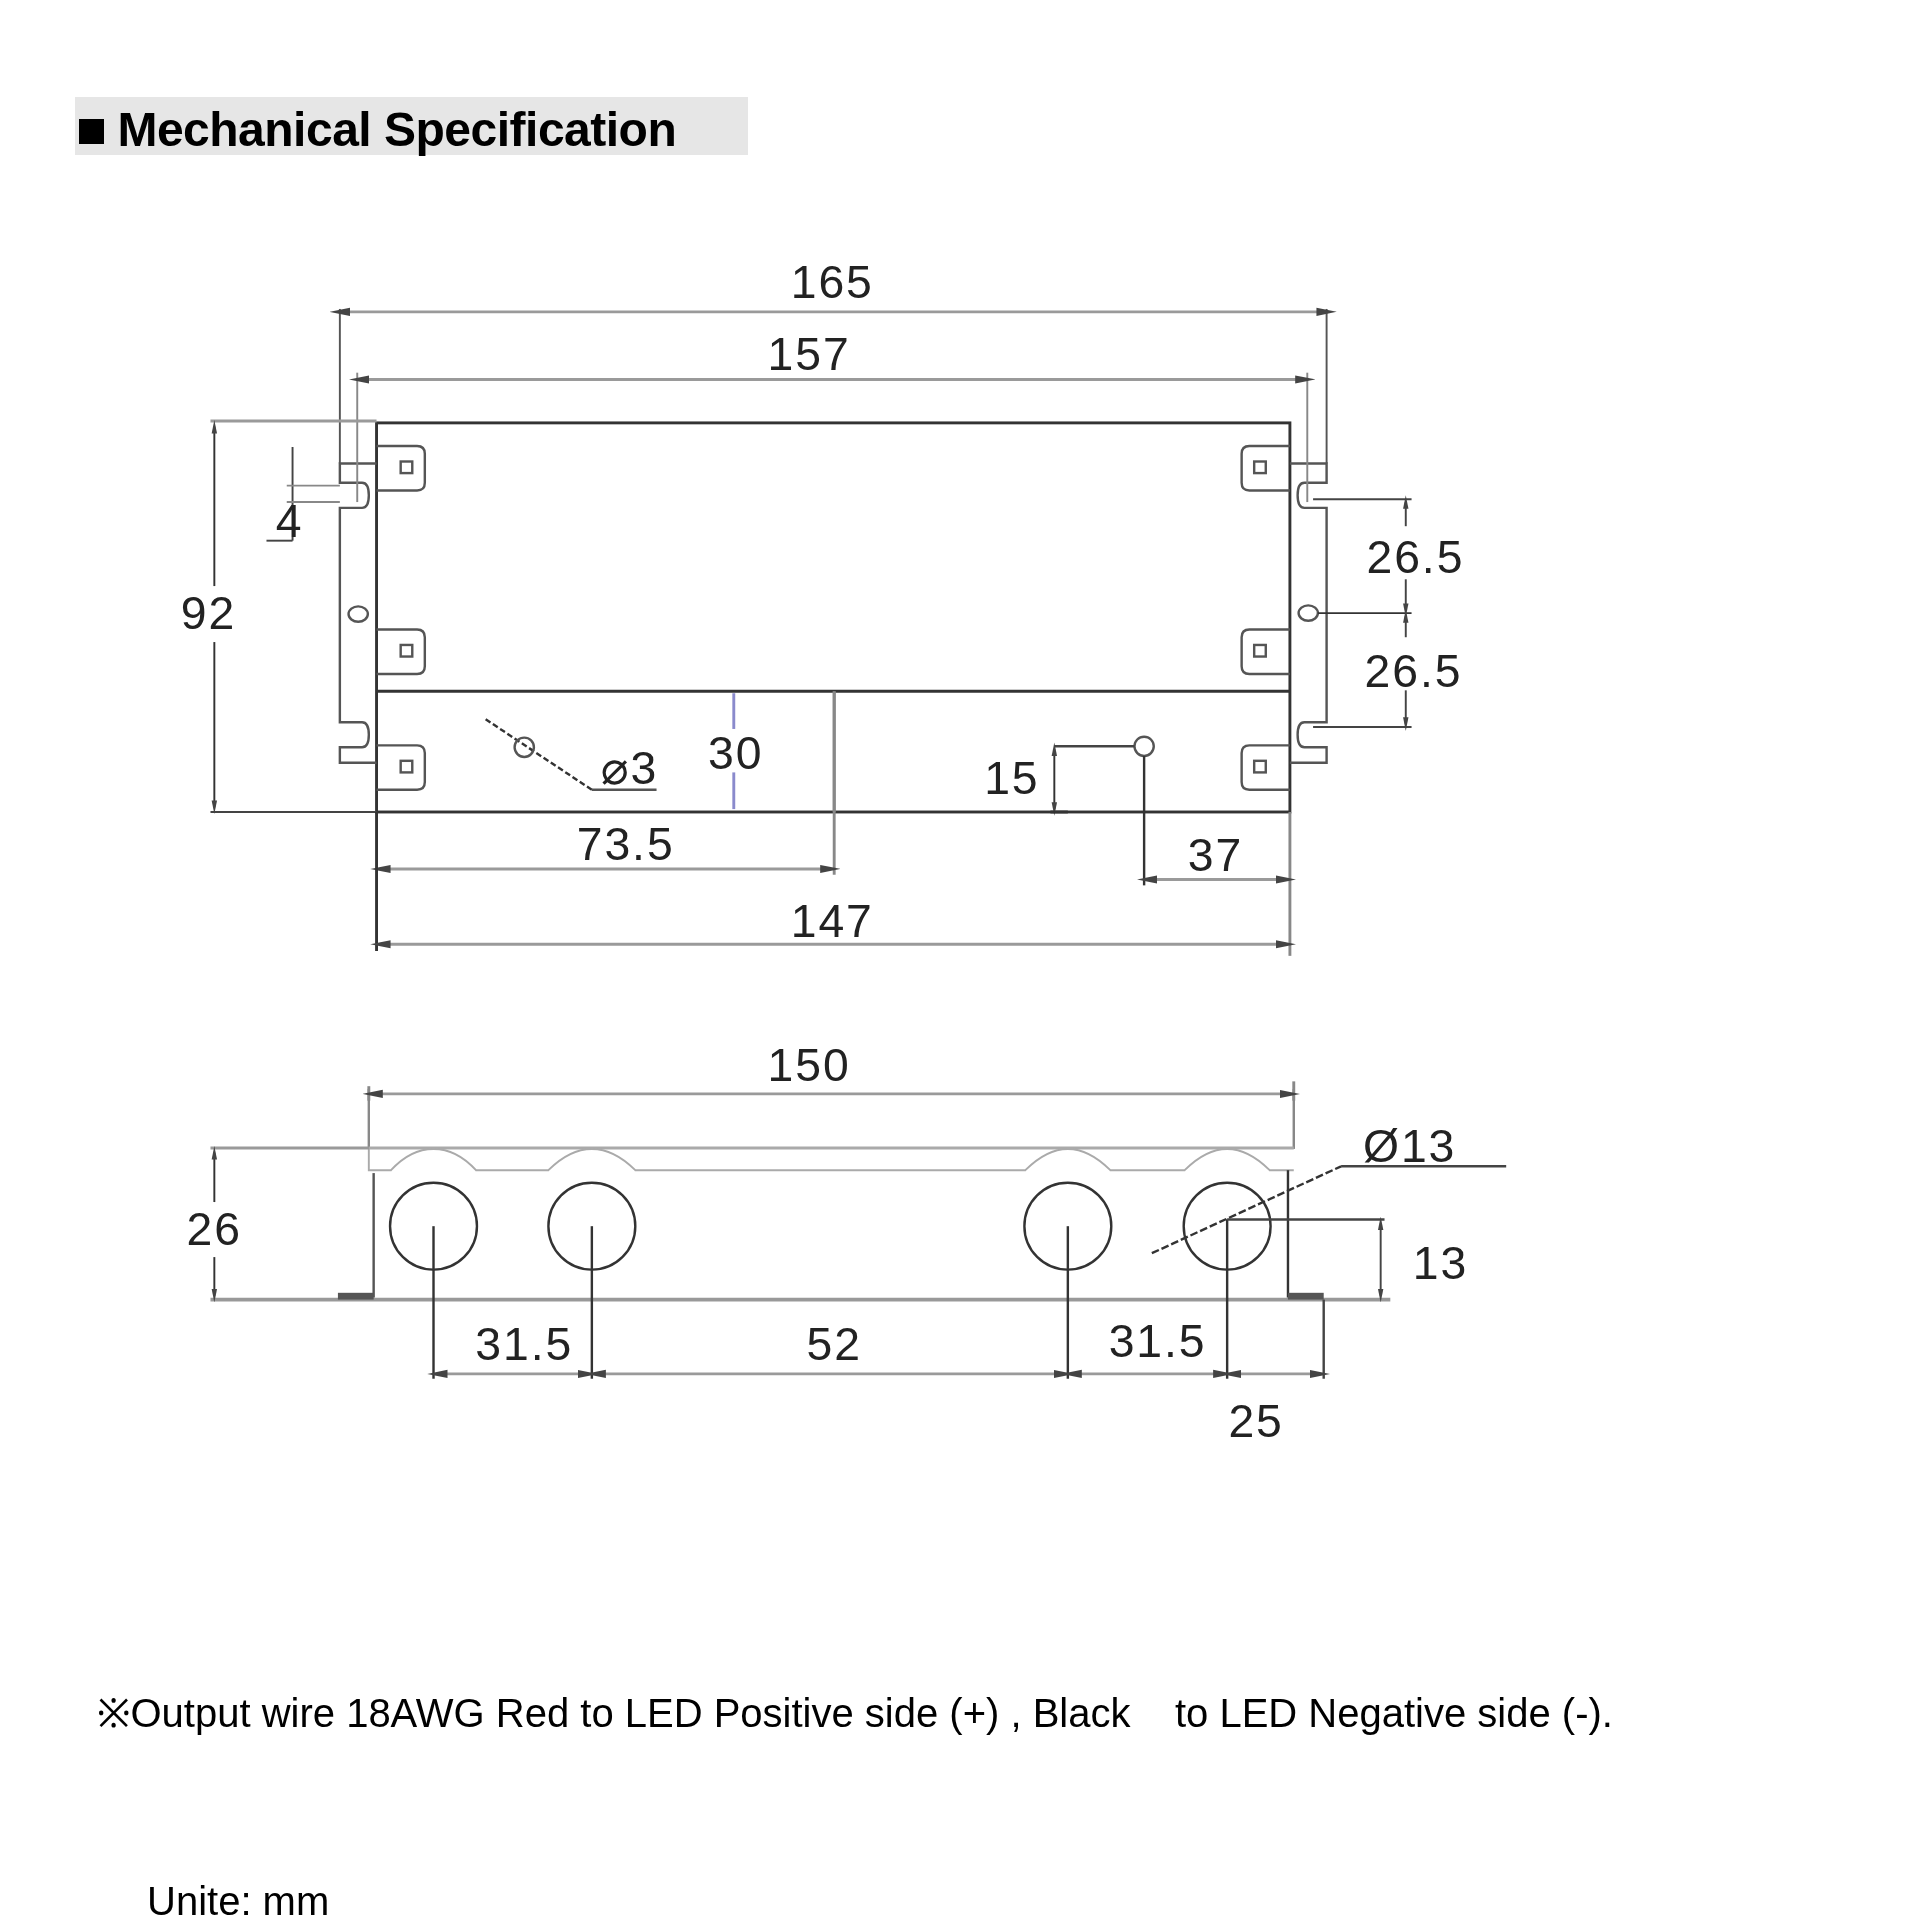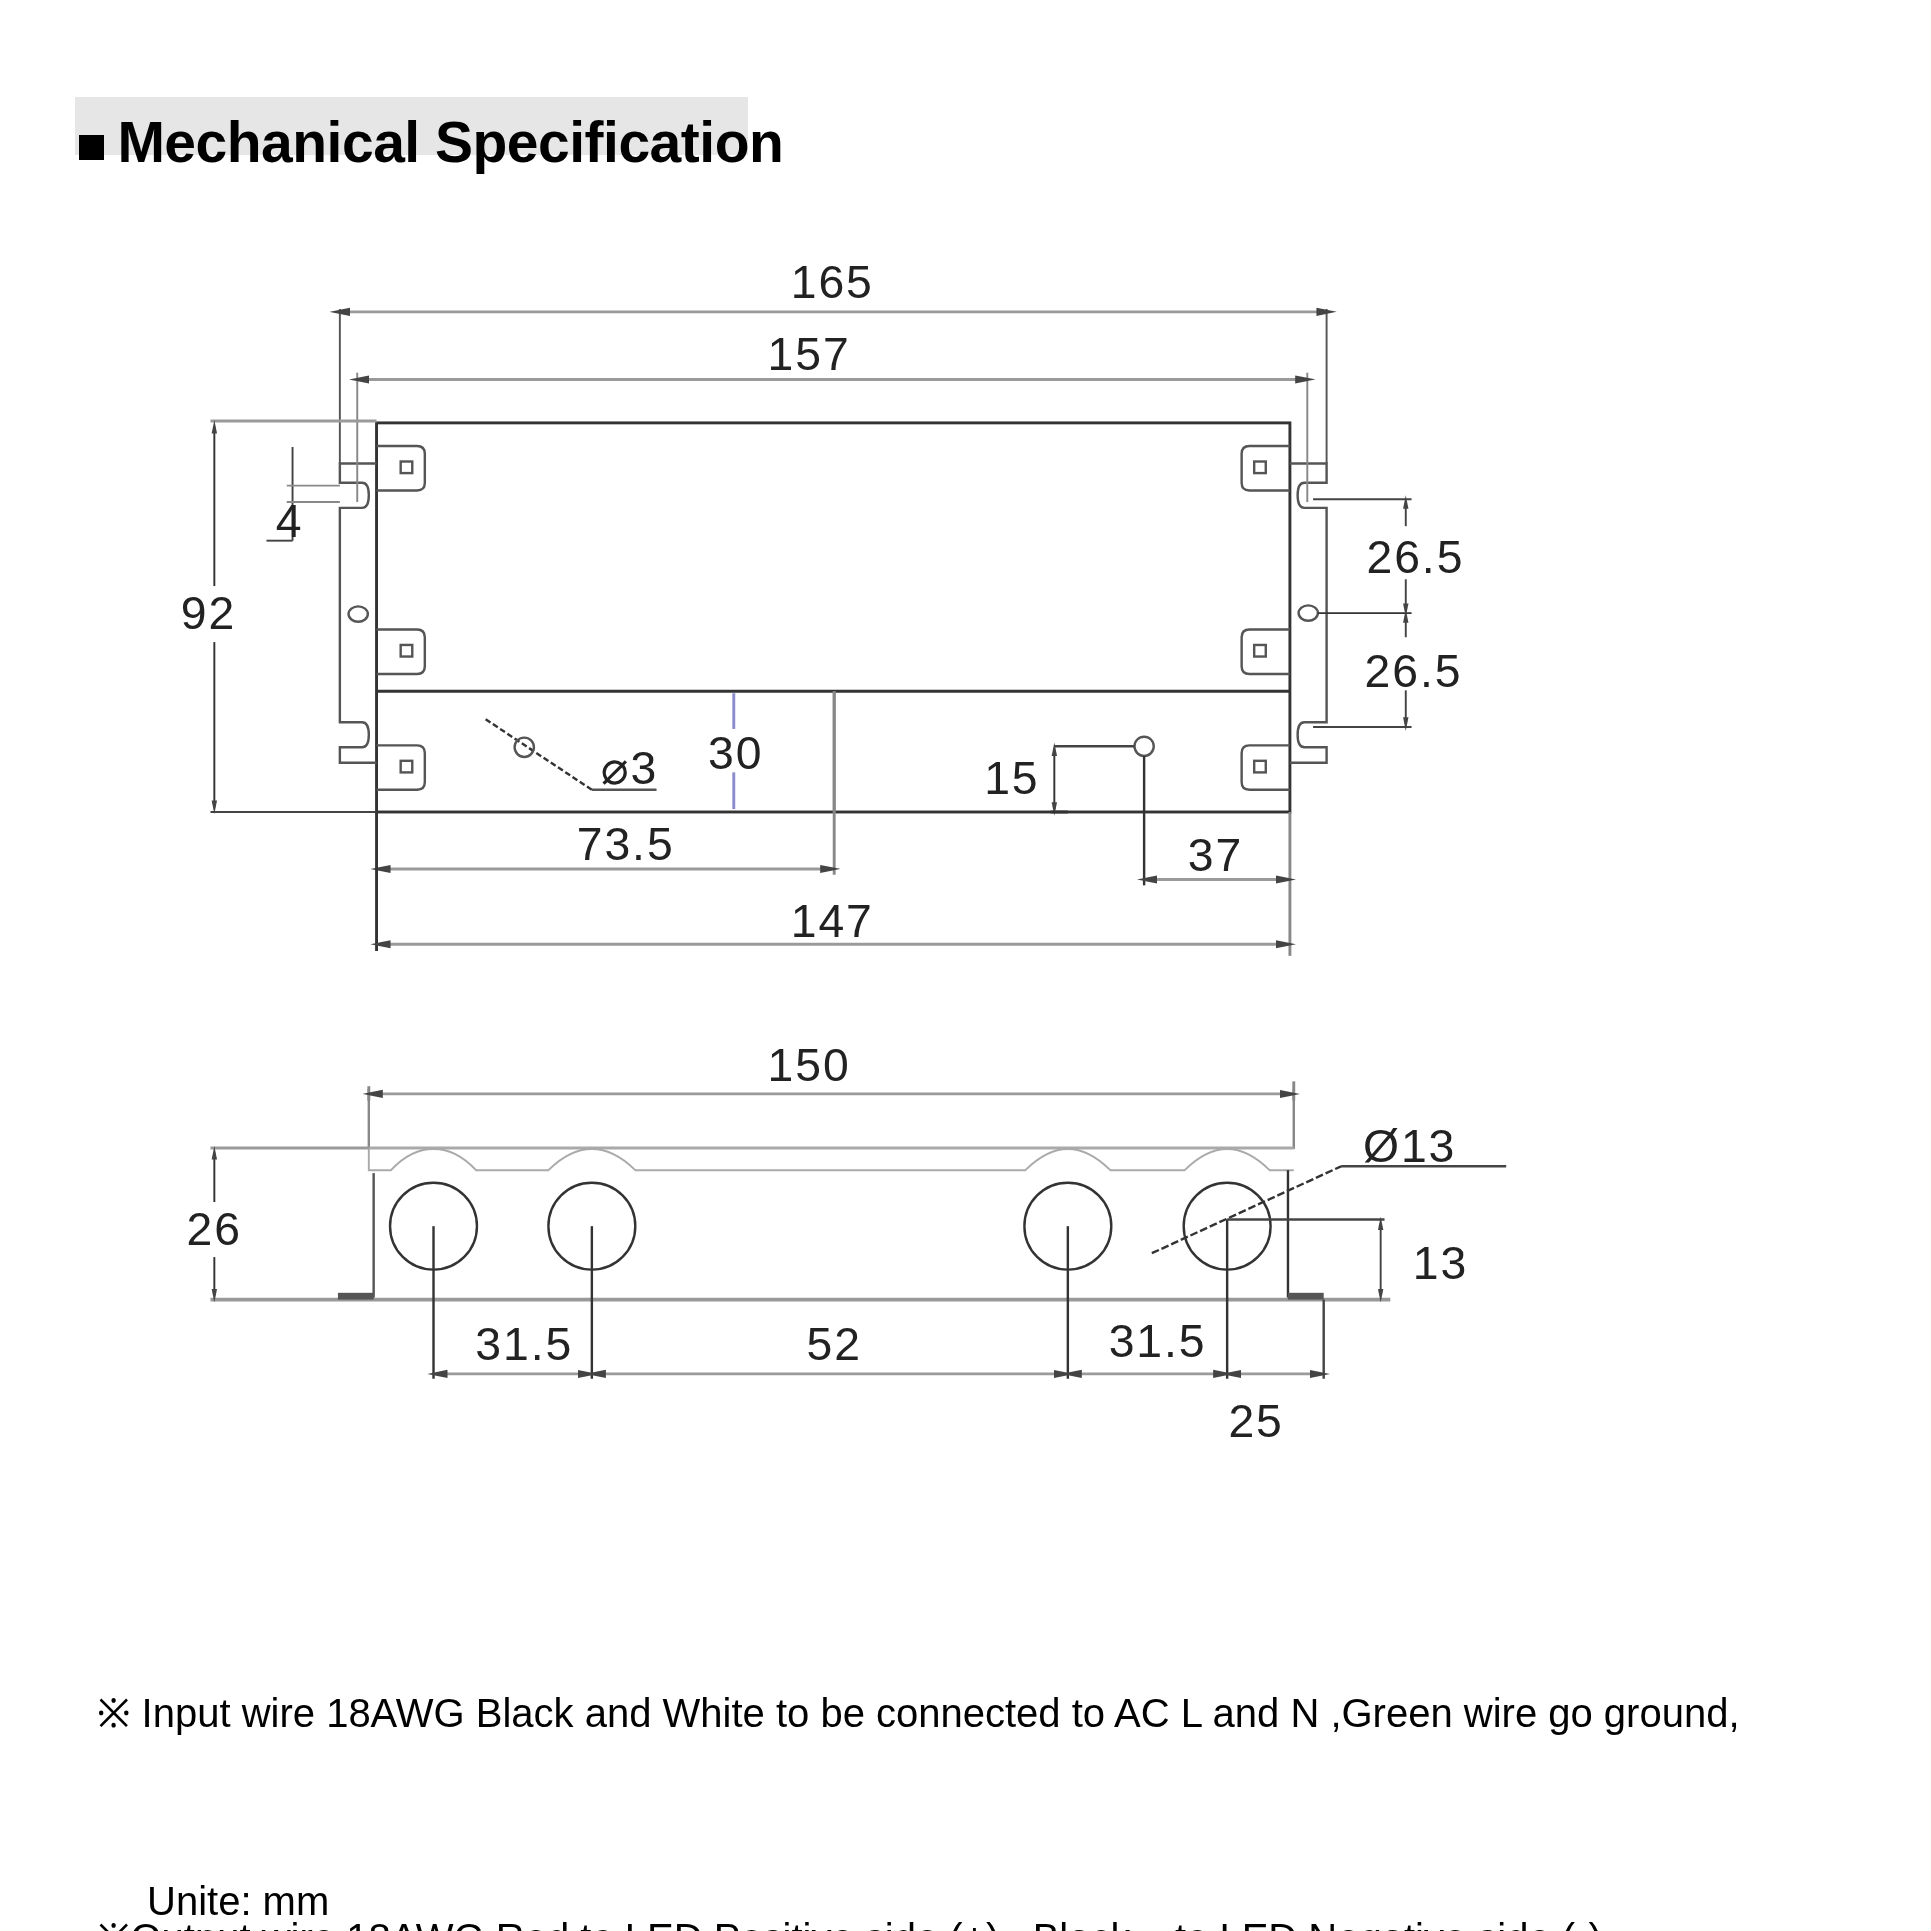--- a/index.html
+++ b/index.html
@@ -1,18 +1,18 @@
 <!DOCTYPE html>
 <html><head>
 <meta charset="utf-8">
 <style>
   html, body { margin: 0; padding: 0; background: #ffffff; }
   body { width: 1931px; height: 1931px; position: relative; overflow: hidden; font-family: "Liberation Sans", sans-serif; color: #000; }
   .title-bar { position: absolute; left: 75px; top: 97px; width: 673px; height: 58px; background: #e6e6e6; }
-  .title-text { position: absolute; left: 3.9px; top: 20px; font-family: "Liberation Sans", sans-serif; font-weight: bold; font-size: 57px; line-height: 50px; letter-spacing: -0.5px; white-space: nowrap; text-align: center; }
+  .title-text { position: absolute; left: 3.9px; top: 8px; font-family: "Liberation Sans", sans-serif; font-weight: bold; font-size: 48px; line-height: 50px; letter-spacing: -0.5px; white-space: nowrap; text-align: center; }
   .title-square { display: inline-block; width: 25px; height: 25px; background: #000; margin-right: 13.5px; vertical-align: 1.9px; }
   svg.drawing { position: absolute; left: 0; top: 0; }
   .dimtext { font-family: "Liberation Sans", sans-serif; font-size: 48px; fill: #222; letter-spacing: 2px; }
   .notes { position: absolute; left: 97px; top: 1526px; font-family: "Liberation Sans", sans-serif; font-size: 40px; line-height: 75px; white-space: pre; }
   .units { position: absolute; left: 147px; top: 1714px; font-family: "Liberation Sans", sans-serif; font-size: 40px; line-height: 75px; white-space: pre; }
 </style>
 </head>
 <body>
 
 <div class="title-bar">
@@ -178,21 +178,20 @@
     <text class="dimtext" x="1460" y="1204" text-anchor="middle">Ø13</text>
     <text class="dimtext" x="1492" y="1325" text-anchor="middle">13</text>
     <text class="dimtext" x="543" y="1409" text-anchor="middle">31.5</text>
     <text class="dimtext" x="864" y="1409" text-anchor="middle">52</text>
     <text class="dimtext" x="1199" y="1406" text-anchor="middle">31.5</text>
     <text class="dimtext" x="1301" y="1488" text-anchor="middle">25</text>
   </g>
 </svg>
 
 <div class="notes">
-  <div><span>※</span><span> Input wire 18AWG Black and White to be connected to AC L and N ,Green wire go ground,</span></div>
   <div><span>※</span><span>Output wire 18AWG Red to LED Positive side (+) , Black    to LED Negative side (-).</span></div>
 </div>
 
 <div class="units">
   <div>Unite: mm</div>
   
 </div>
 
 
 </body></html>

